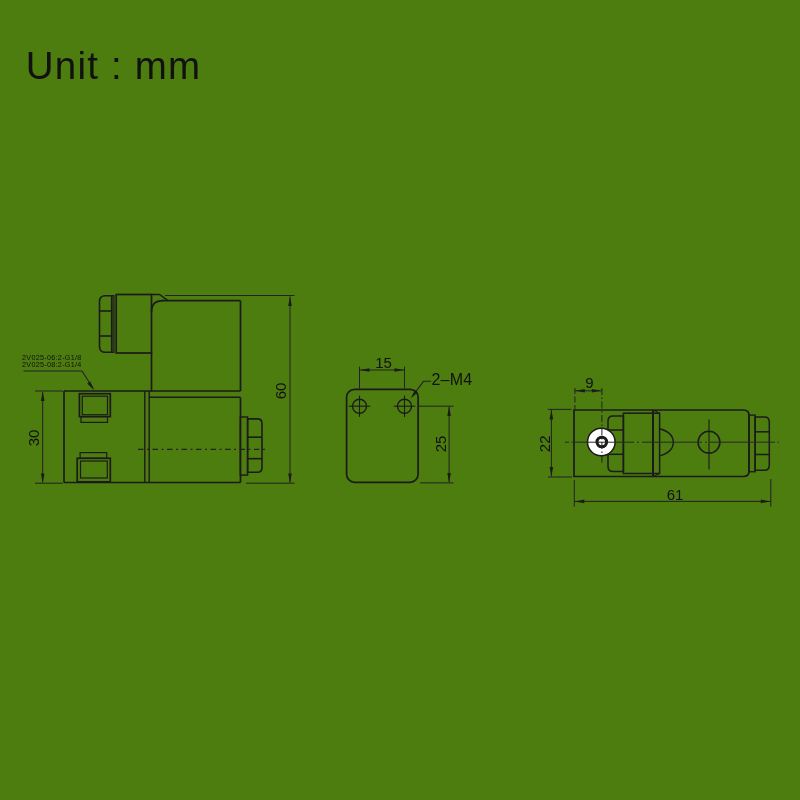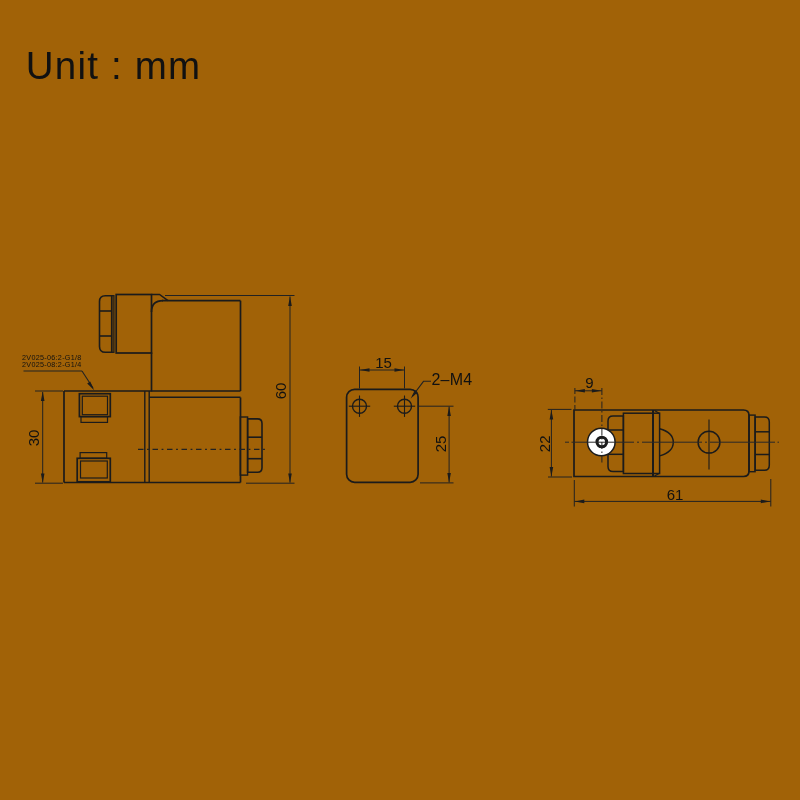--- a/index.html
+++ b/index.html
@@ -1,16 +1,16 @@
 <!DOCTYPE html>
 <html><head>
 <meta charset="utf-8">
 <style>
   html,body{margin:0;padding:0;background:#ffffff;}
-  .page{position:relative;width:800px;height:800px;background:#a16207;overflow:hidden;}
+  .page{position:relative;width:800px;height:800px;background:#4d7c0f;overflow:hidden;}
   svg{position:absolute;left:0;top:0;}
   text{font-family:"Liberation Sans", sans-serif;fill:#111;}
 </style>
 </head>
 <body>
 <div class="page">
 <svg width="800" height="800" viewBox="0 0 800 800" fill="none">
 <defs>
 </defs>
 

